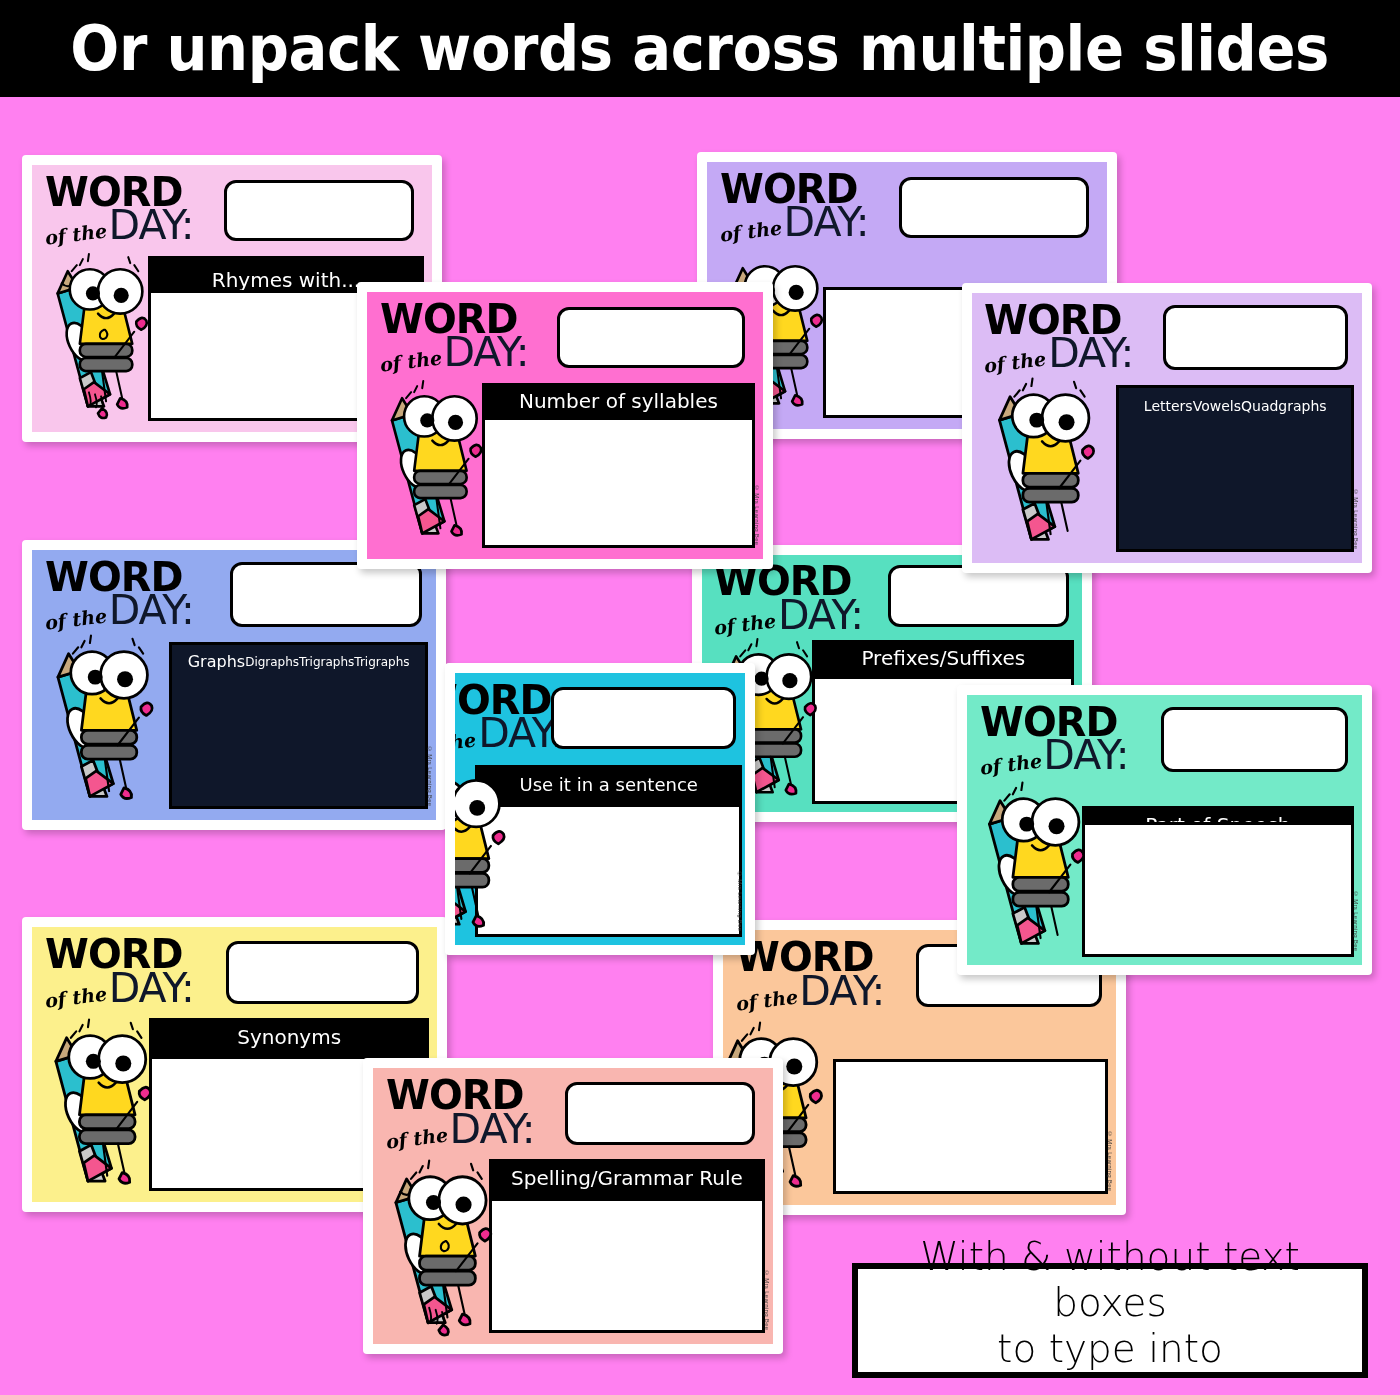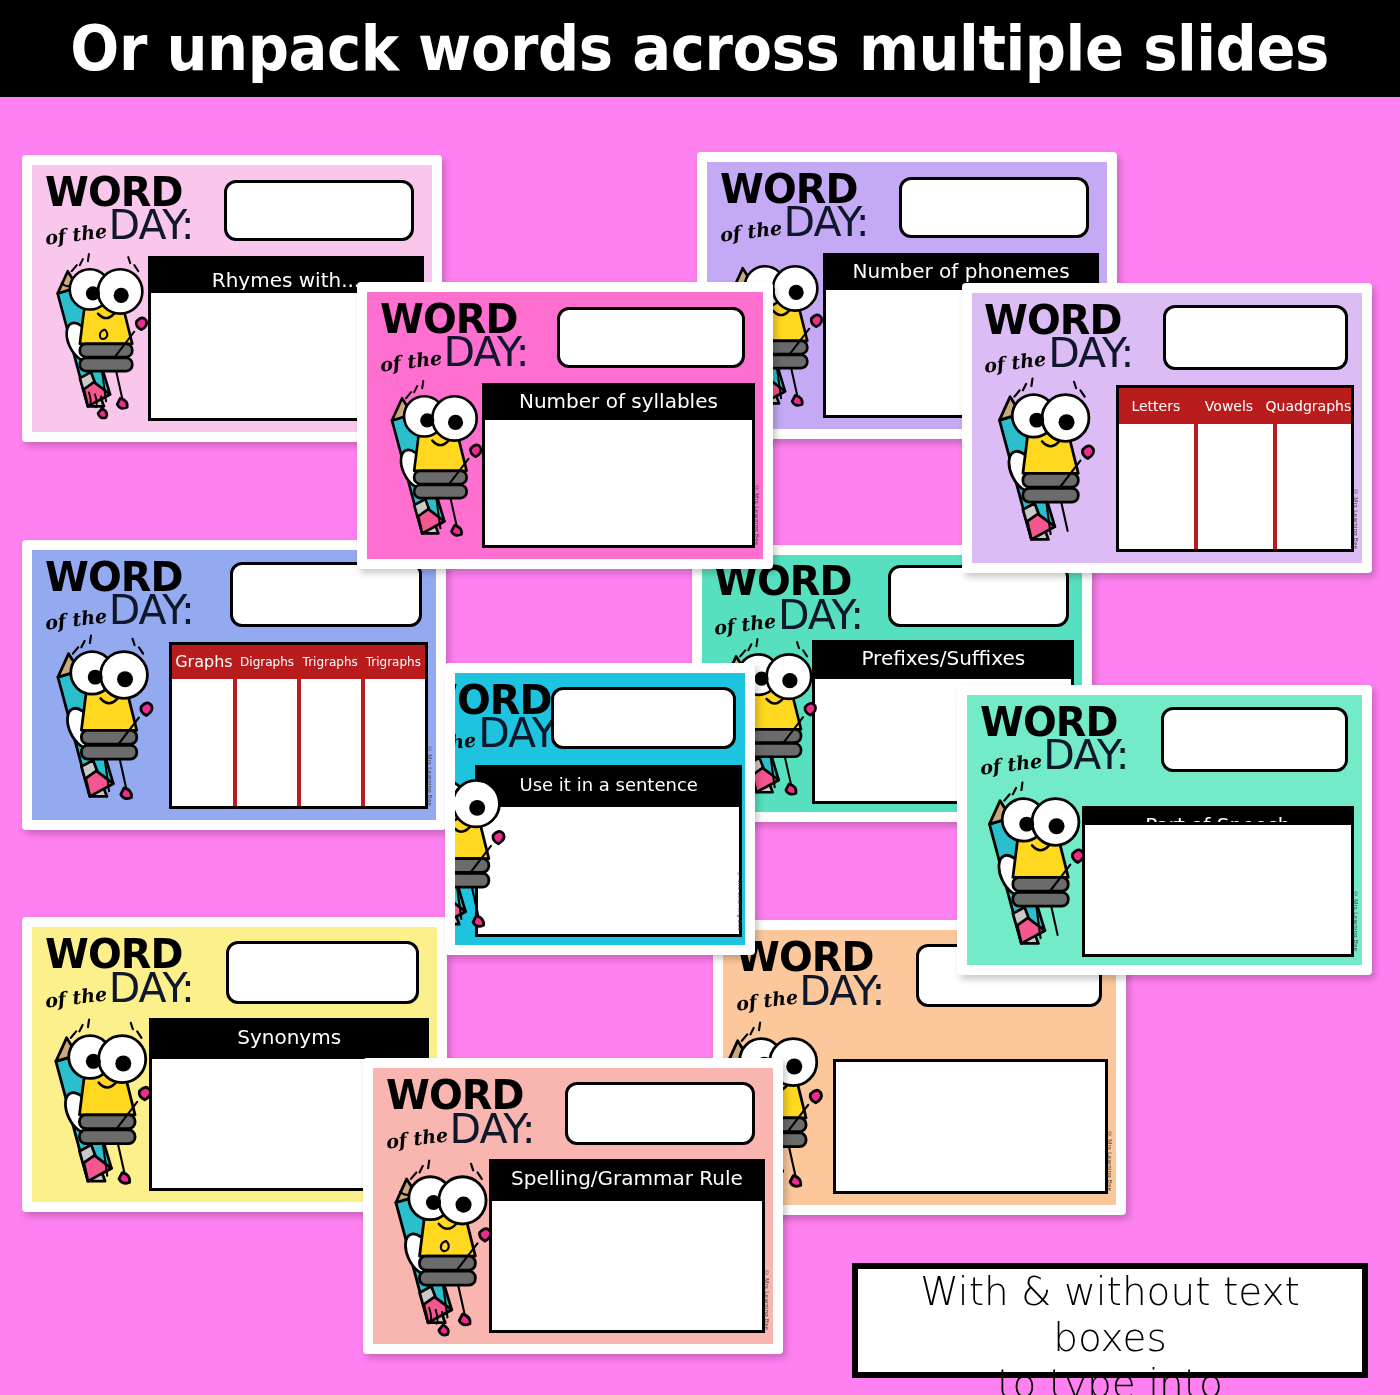--- a/index.html
+++ b/index.html
@@ -100,23 +100,23 @@
 
   .answer-box {
     position: absolute;
     background: #ffffff;
     border: 3px solid #000;
   }
 
   
   .tbl {
     position: absolute;
-    background: #b91c1c;
+    background: #0f172a;
     border: 3px solid #000;
-    display: flex; flex-direction: column;
+    display: flex; flex-direction: column; align-items: center;
   }
   .tbl-head { display: flex; flex: 0 0 auto; }
   .tbl-head > div {
     flex: 1 1 0;
     color: #ffffff;
     font-family: "DejaVu Sans", sans-serif;
     text-align: center;
     white-space: nowrap;
     display: flex; align-items: center; justify-content: center;
   }
@@ -138,21 +138,21 @@
 
   
   .mascot { position: absolute; pointer-events: none; }
   .mascot svg { display: block; width: 100%; height: 100%; overflow: visible; }
 
   
   .caption {
     position: absolute;
     background: #ffffff;
     border: 6px solid #000;
-    display: flex; align-items: flex-start; justify-content: center;
+    display: flex; align-items: flex-end; justify-content: center;
     text-align: center;
   }
   .caption span {
     font-family: "DejaVu Sans", sans-serif;
     font-weight: 300;
     font-size: 39px;
     color: #000;
     line-height: 1.18;
   }
 </style>
@@ -218,23 +218,20 @@
   <div class="card" style="left:697px; top:152px; width:420px; height:287px; z-index:2;">
     <div class="card-inner" style="background:#C4A9F5;">
       <div class="wod">
         <span class="wod-word" style="font-size:41px;">WORD</span>
         <span class="wod-line2">
           <span class="wod-ofthe" style="font-size:19px;">of the</span>
           <span class="wod-day" style="font-size:41px;">DAY:</span>
         </span>
       </div>
       <div class="word-input" style="left:48%; top:5.5%; width:47.5%; height:23%;"></div>
-      <div class="label-bar" style="left:29%; top:34%; width:69%; height:13.5%;">
-        <span style="font-size:20px;">Number of phonemes</span>
-      </div>
       <div class="answer-box" style="left:29%; top:47%; width:69%; height:49%;"></div>
       <div class="mascot" style="left:0.5%; top:30%; width:33%; height:68%;">
         <svg viewBox="0 0 100 180" preserveAspectRatio="xMidYMax meet">
           <g stroke="#000" stroke-width="2.6" stroke-linejoin="round" stroke-linecap="round">
             <path d="M8 48 L28 42 L60 148 L38 160 Z" fill="#2BBFCE"></path>
             <path d="M8 48 L18 26 L28 42 Z" fill="#C8A87C"></path>
             <ellipse cx="30" cy="96" rx="11" ry="20" transform="rotate(-25 30 96)" fill="#fff"></ellipse>
             <path d="M41 126 L54 160 L38 160 L30 132 Z" fill="#C9C9C9"></path>
             <path d="M44 136 L60 148 L38 160 L34 143 Z" fill="#F4568F"></path>
             <path d="M36 50 L70 50 L82 98 L30 98 Z" fill="#FFD81F"></path>

